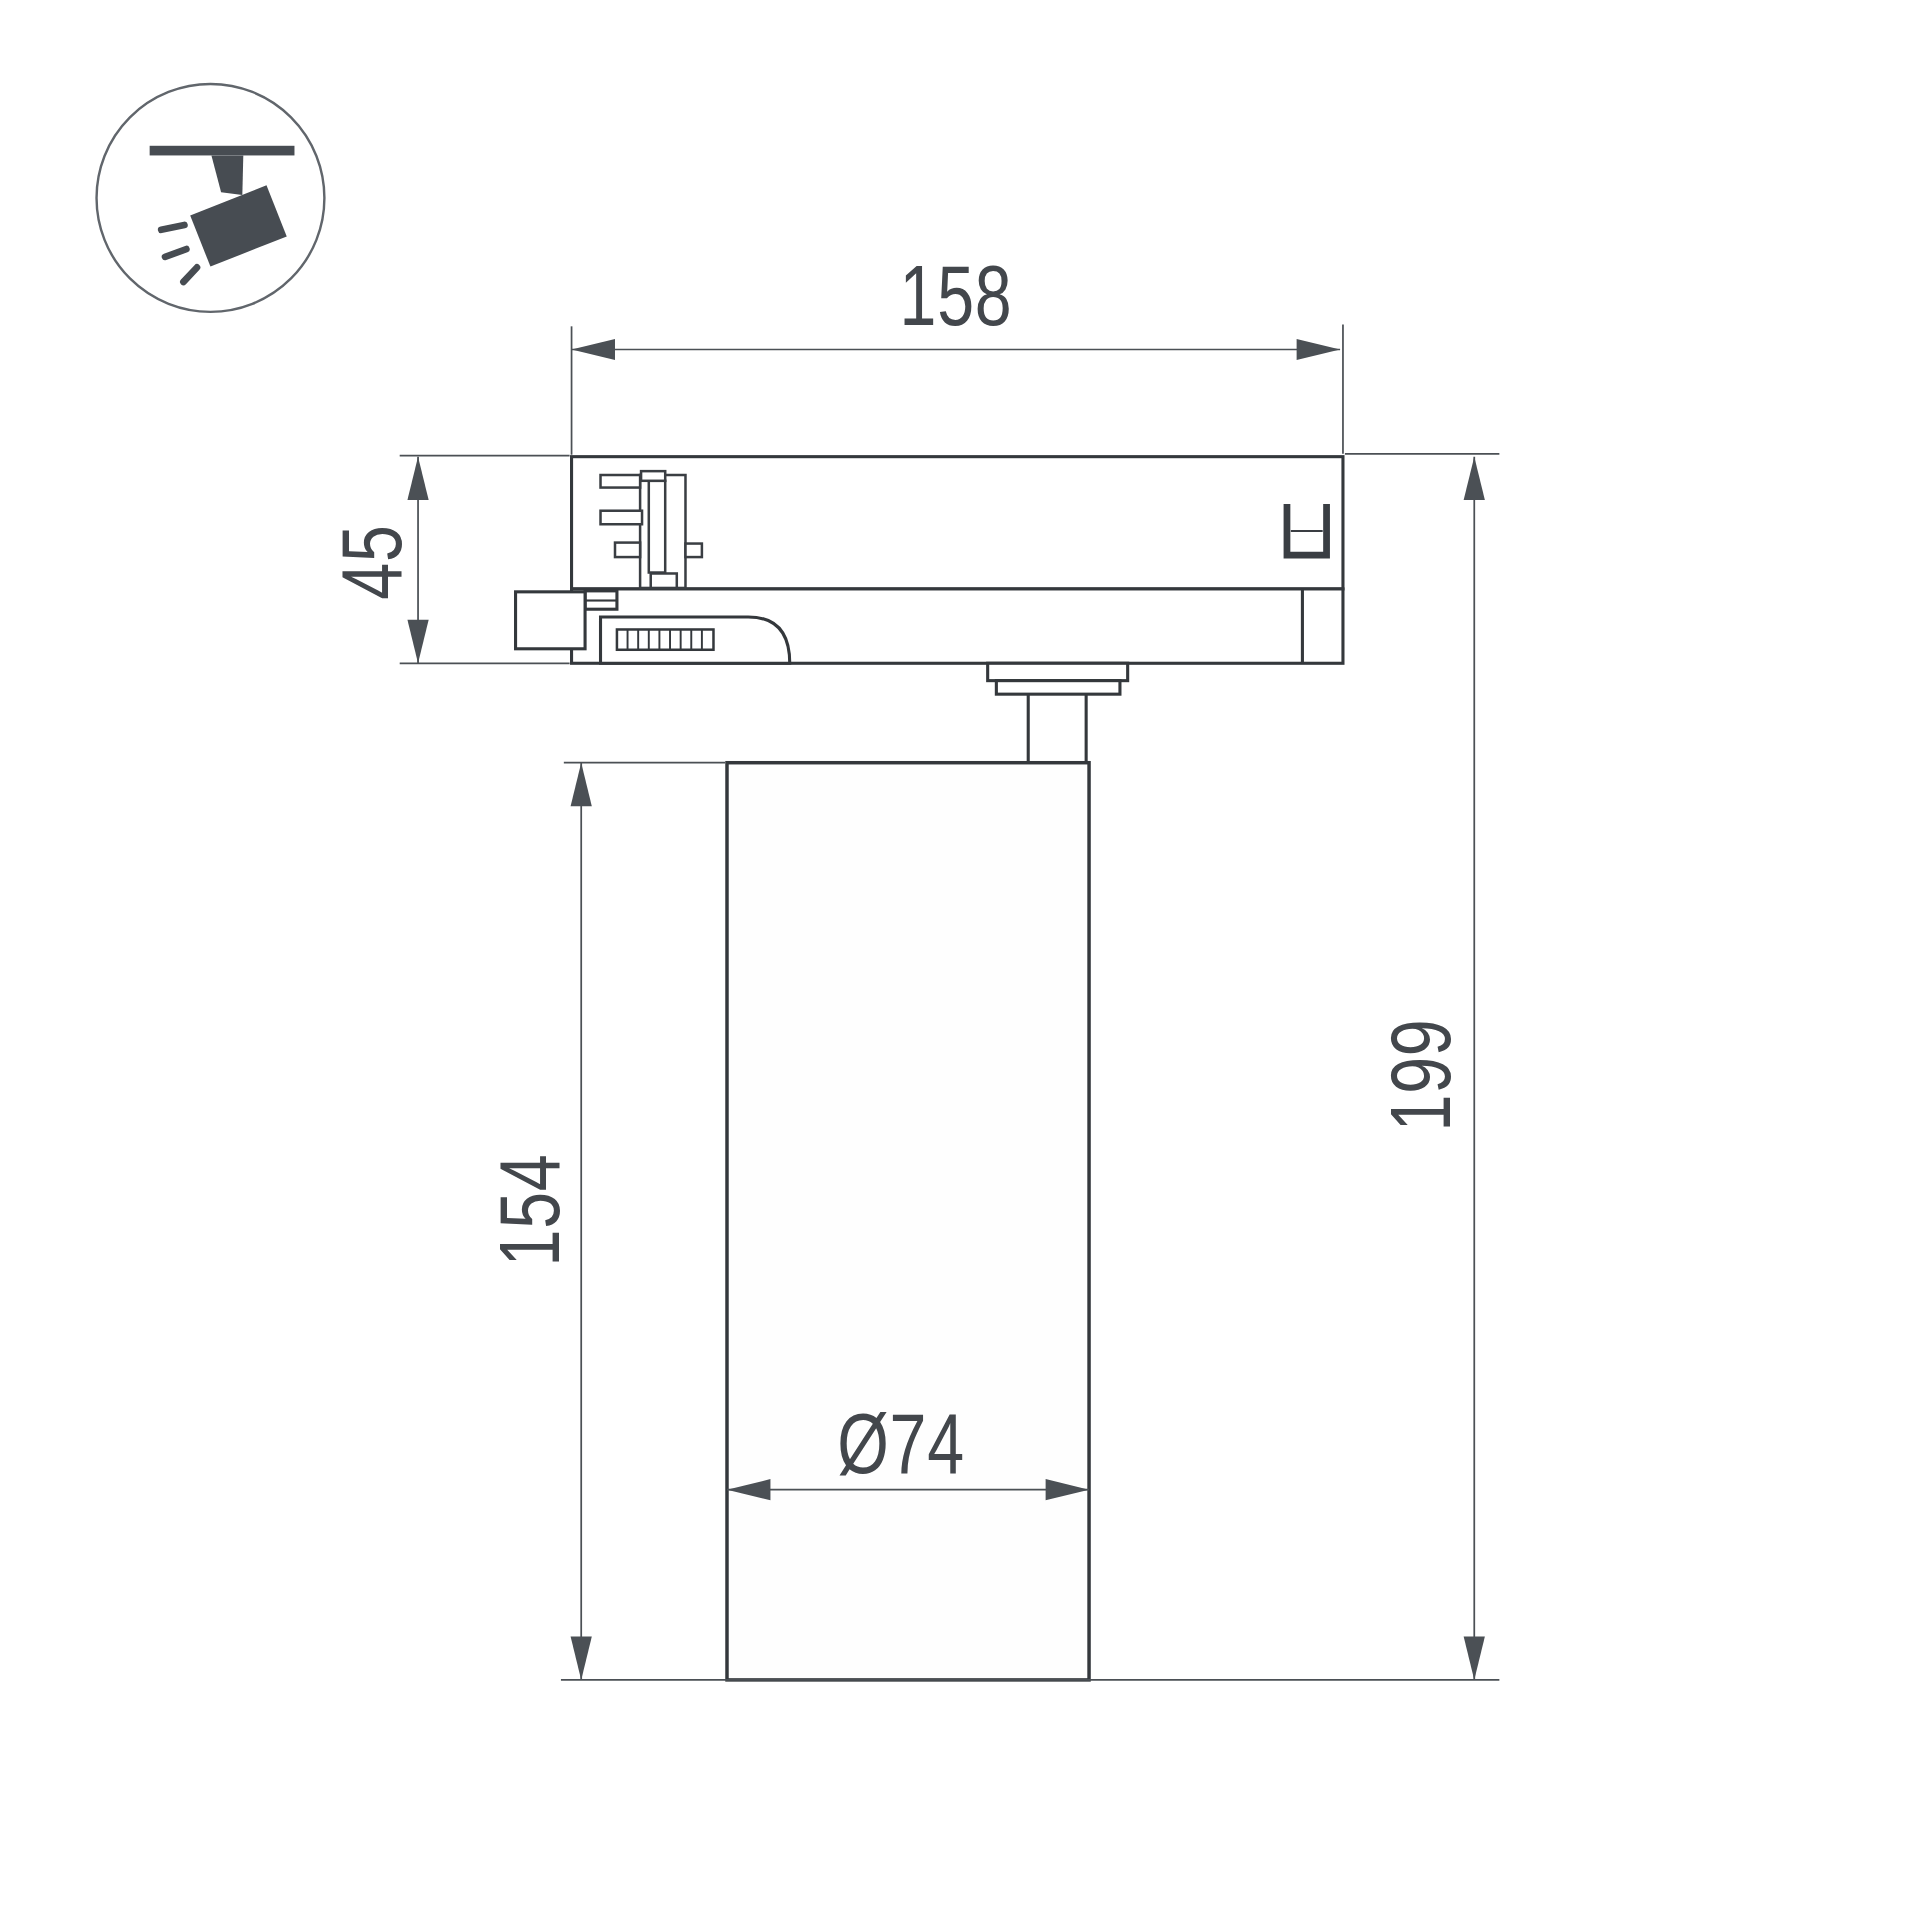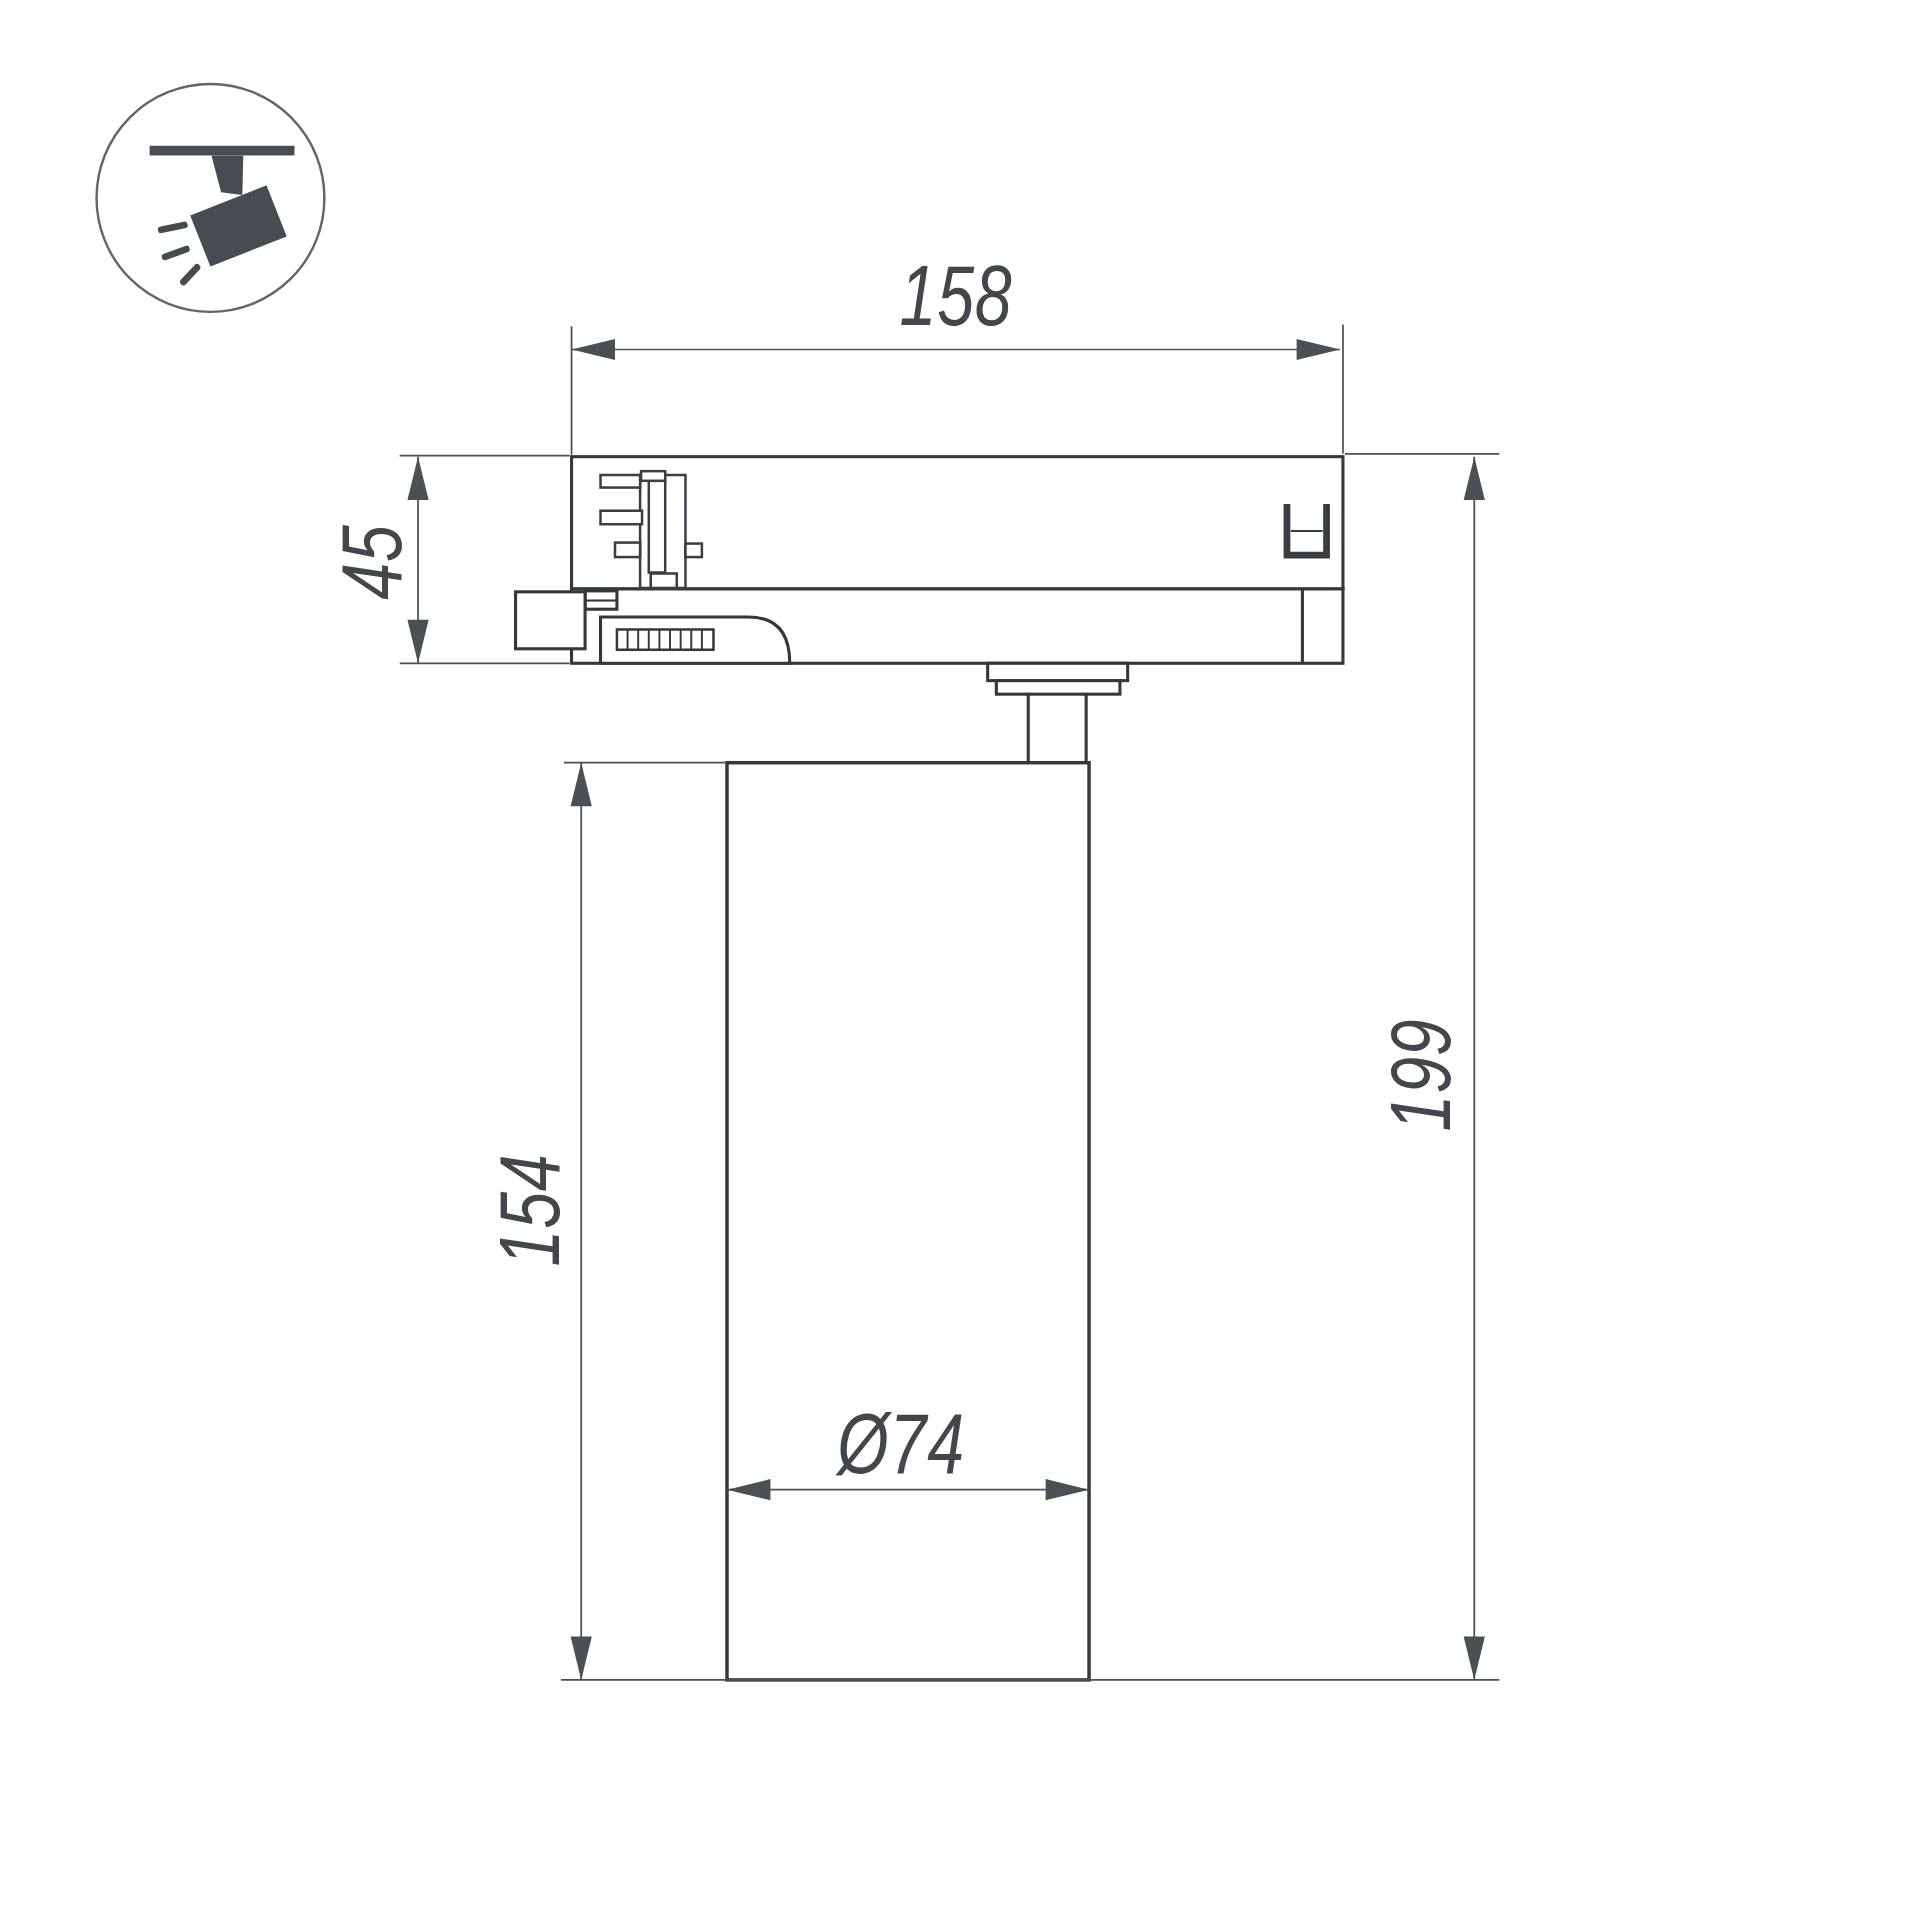--- a/index.html
+++ b/index.html
@@ -7,21 +7,20 @@
     padding: 0;
     background: #ffffff;
     font-family: "Liberation Sans", sans-serif;
   }
   .canvas {
     position: relative;
     width: 1929px;
     height: 1929px;
     background: #ffffff;
     overflow: hidden;
-    font-style: italic;
   }
   svg.drawing {
     position: absolute;
     left: 0;
     top: 0;
   }
   .dim-label {
     position: absolute;
     color: #43474c;
     font-size: 85px;

